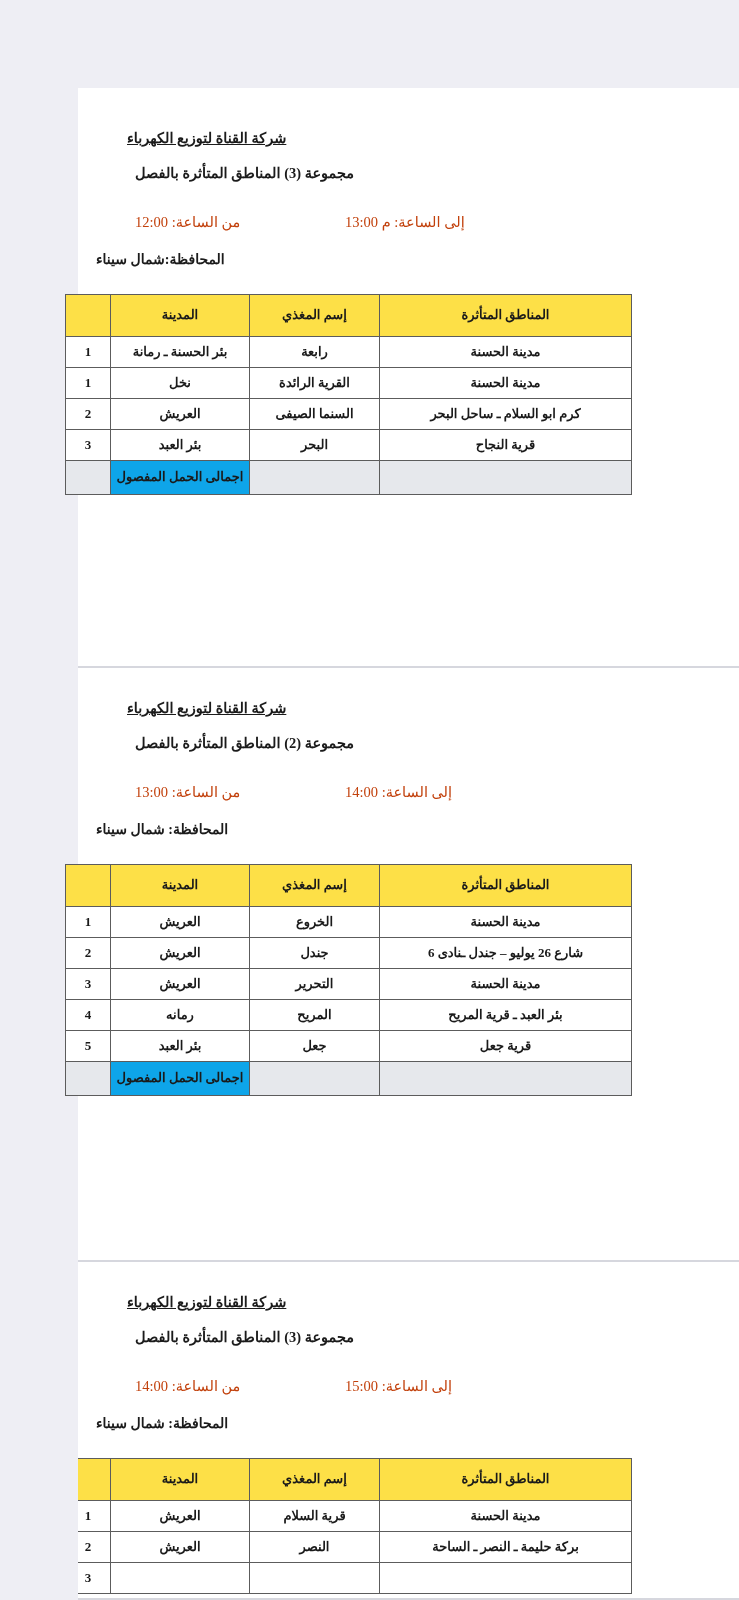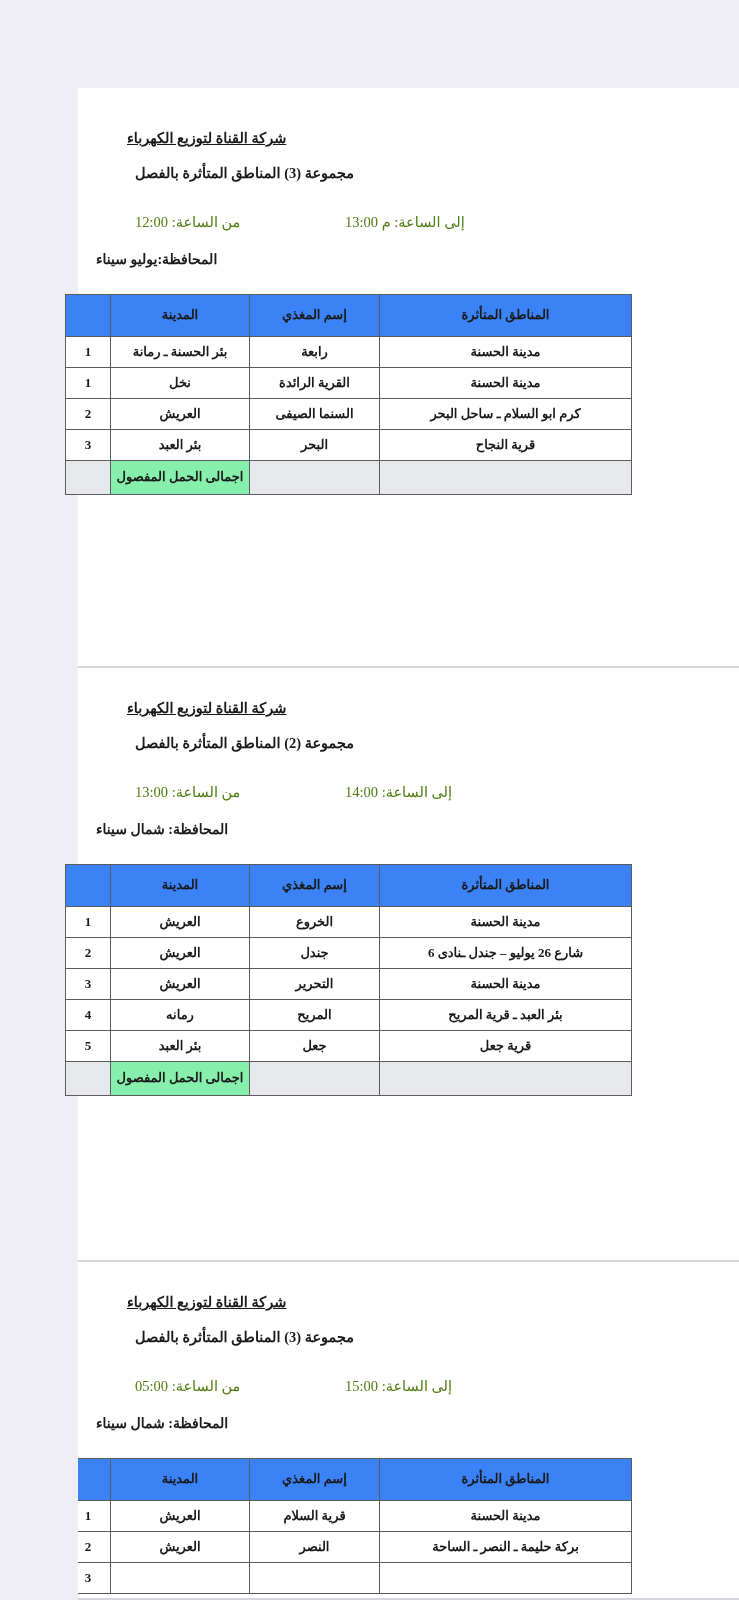--- a/index.html
+++ b/index.html
@@ -56,21 +56,21 @@
     margin-bottom: 16px;
     font-weight: bold;
   }
 
   .time-row {
     display: flex;
     flex-direction: row-reverse;
     justify-content: flex-start;
     align-items: baseline;
     font-size: 14.5px;
-    color: #4d7c0f;
+    color: #c2410c;
     margin-bottom: 20px;
     padding-left: 44px;
   }
   .time-from {
     width: 210px;
     text-align: left;
     direction: rtl;
     white-space: nowrap;
   }
   .time-to {
@@ -107,26 +107,26 @@
     vertical-align: middle;
     color: #1a1a1a;
     font-weight: bold;
     padding: 2px 4px;
     background: #ffffff;
     line-height: 1.25;
     white-space: nowrap;
     overflow: hidden;
   }
   table.outage thead th {
-    background: #3b82f6;
+    background: #fde047;
     height: 42px;
     font-size: 13px;
   }
   table.outage tr.total-row td {
-    background: #86efac;
+    background: #0ea5e9;
     height: 34px;
   }
   table.outage tr.total-row td.blank { background: #e6e8ec; }
 
   col.c-areas  { width: 252px; }
   col.c-feeder { width: 130px; }
   col.c-city   { width: 139px; }
   col.c-idx    { width: 45px; }
 
   .idx-cell { font-size: 13.5px; font-weight: bold; }
@@ -142,21 +142,21 @@
   <div class="top-gap"></div>
 
   <div class="page p1">
     <div class="doc-inner">
       <div class="company-title">شركة القناة لتوزيع الكهرباء</div>
       <div class="group-line">مجموعة (3) المناطق المتأثرة بالفصل</div>
       <div class="time-row">
         <div class="time-from">من الساعة: 12:00</div>
         <div class="time-to">إلى الساعة: م 13:00</div>
       </div>
-      <div class="gov-line">المحافظة:يوليو سيناء</div>
+      <div class="gov-line">المحافظة:شمال سيناء</div>
     </div>
     <table class="outage">
       <colgroup>
         <col class="c-areas">
           <col class="c-feeder">
           <col class="c-city">
           <col class="c-idx">
       </colgroup>
       <thead>
         <tr>
@@ -265,21 +265,21 @@
         </tr>
       </tbody>
     </table>
   </div>
 
   <div class="page p3">
     <div class="doc-inner">
       <div class="company-title">شركة القناة لتوزيع الكهرباء</div>
       <div class="group-line">مجموعة (3) المناطق المتأثرة بالفصل</div>
       <div class="time-row">
-        <div class="time-from">من الساعة: 05:00</div>
+        <div class="time-from">من الساعة: 14:00</div>
         <div class="time-to">إلى الساعة: 15:00</div>
       </div>
       <div class="gov-line">المحافظة: شمال سيناء</div>
     </div>
     <div class="clip-wrap">
       <table class="outage">
         <colgroup>
           <col class="c-areas">
             <col class="c-feeder">
             <col class="c-city">

